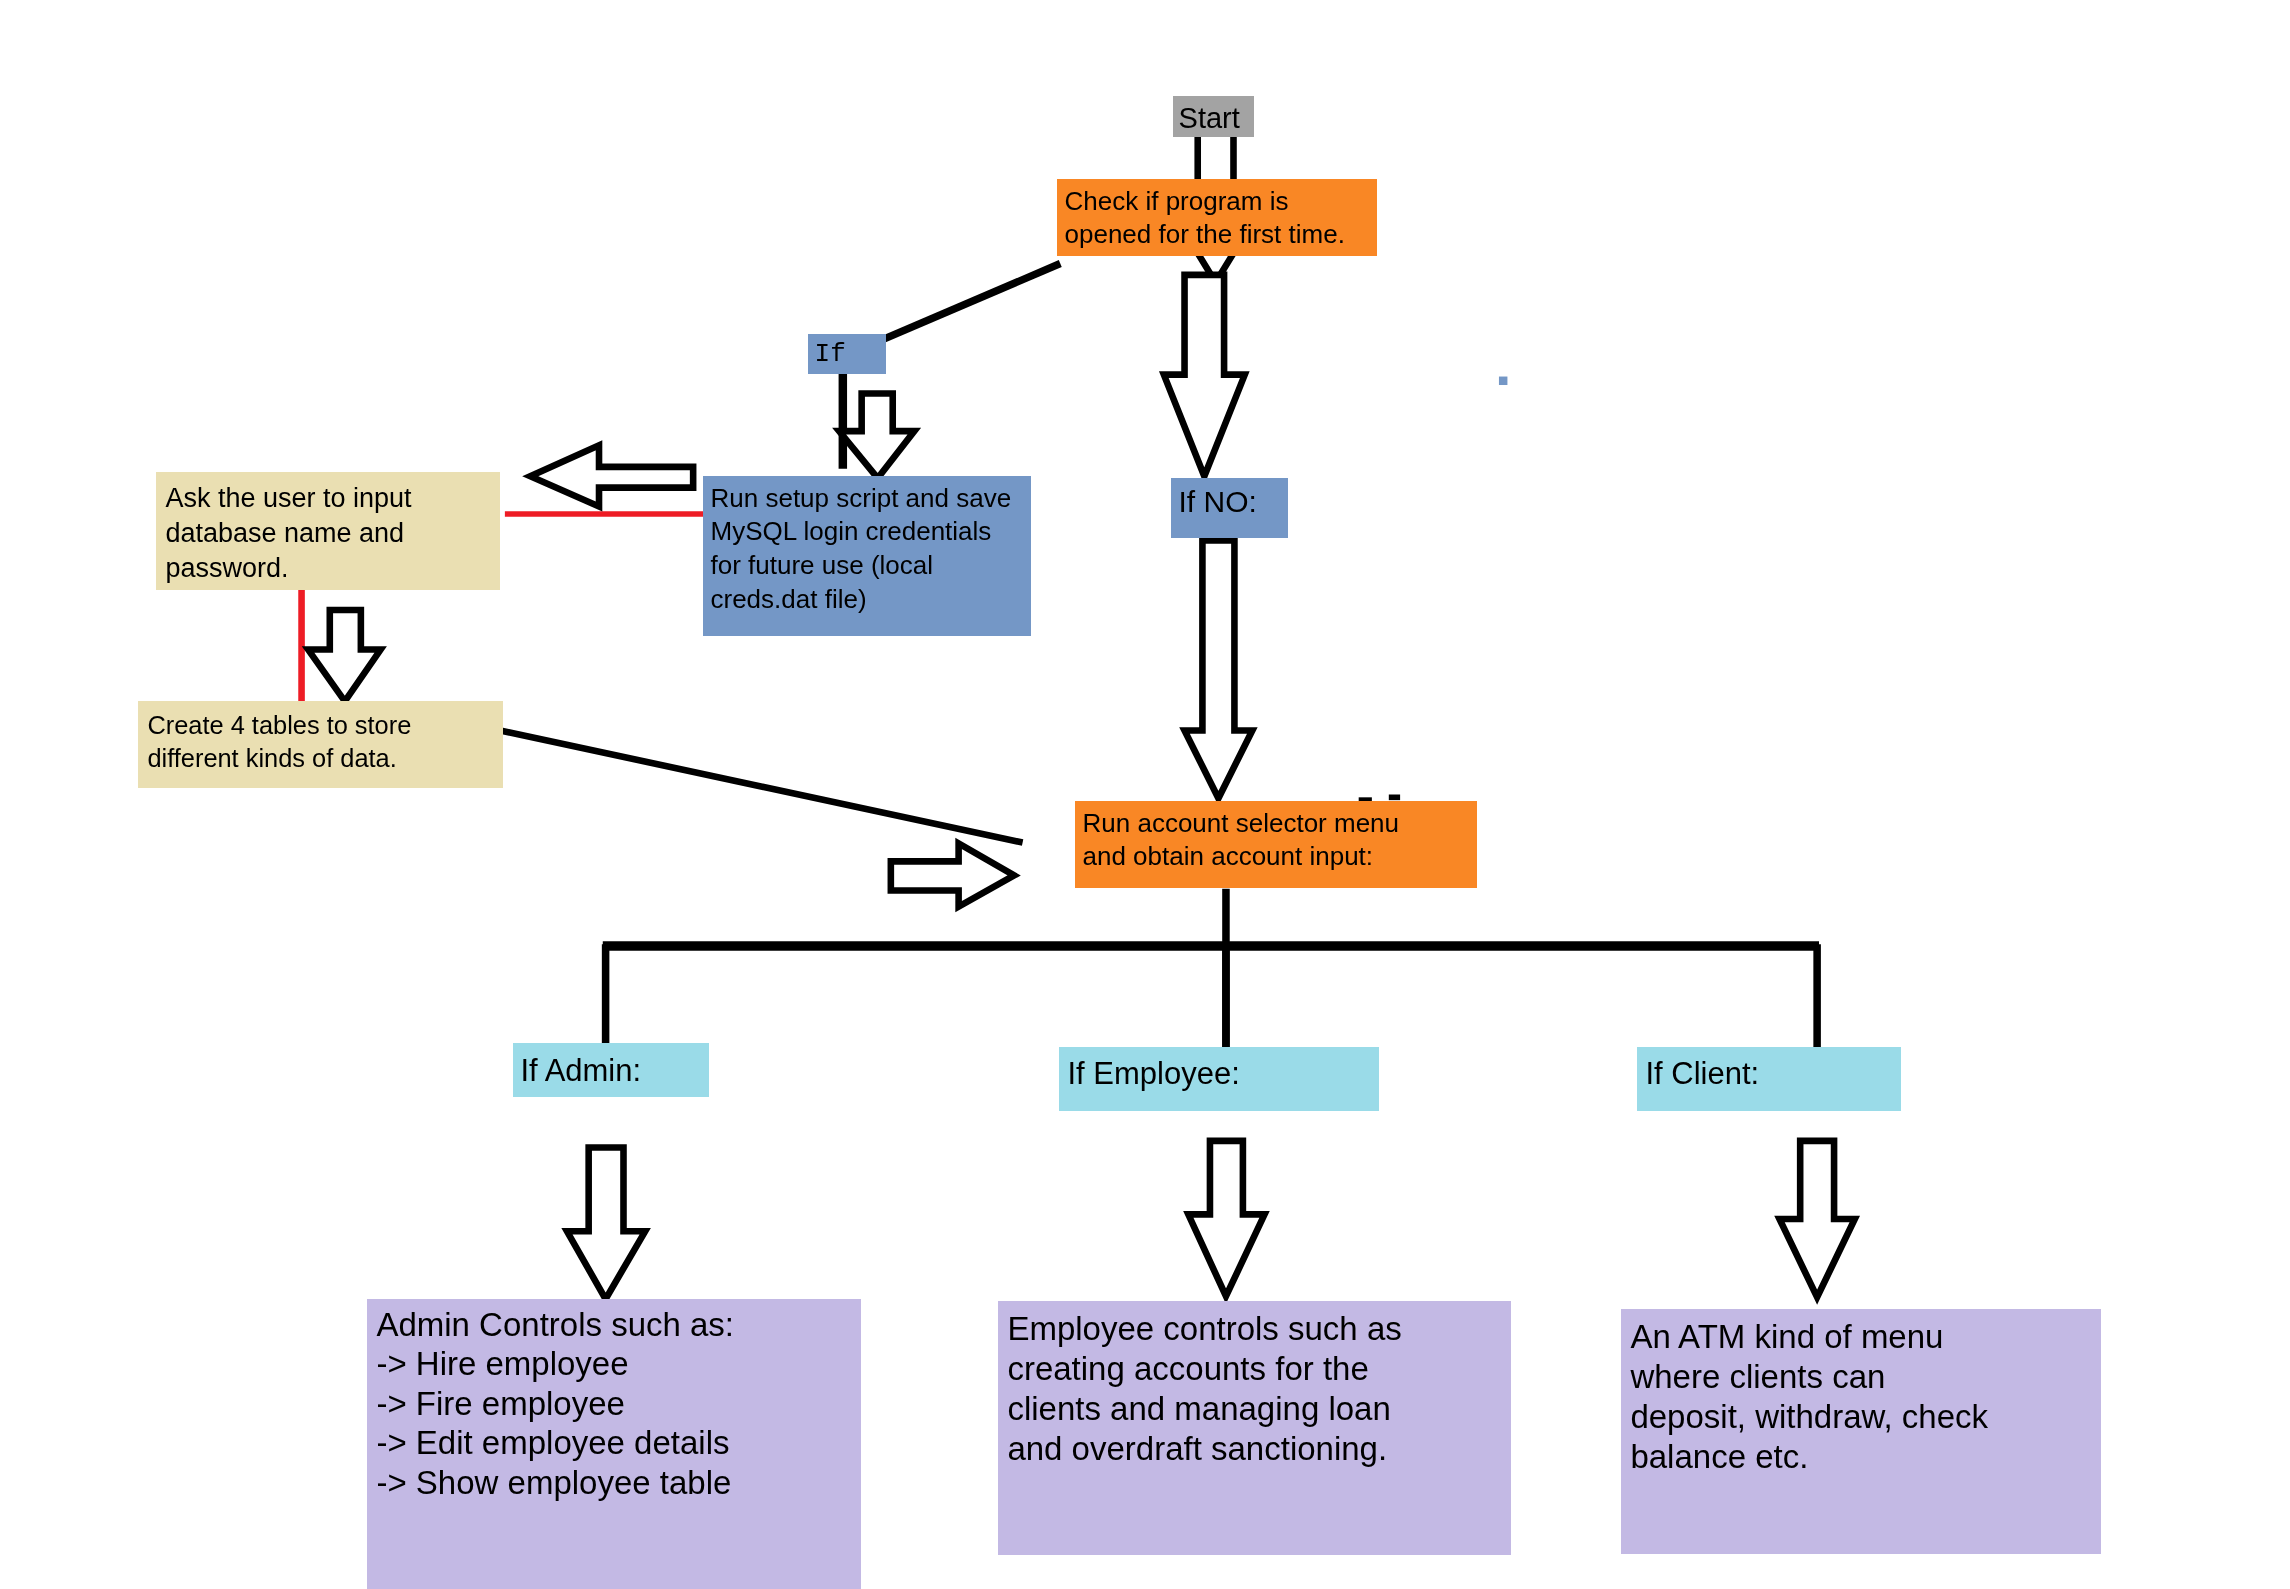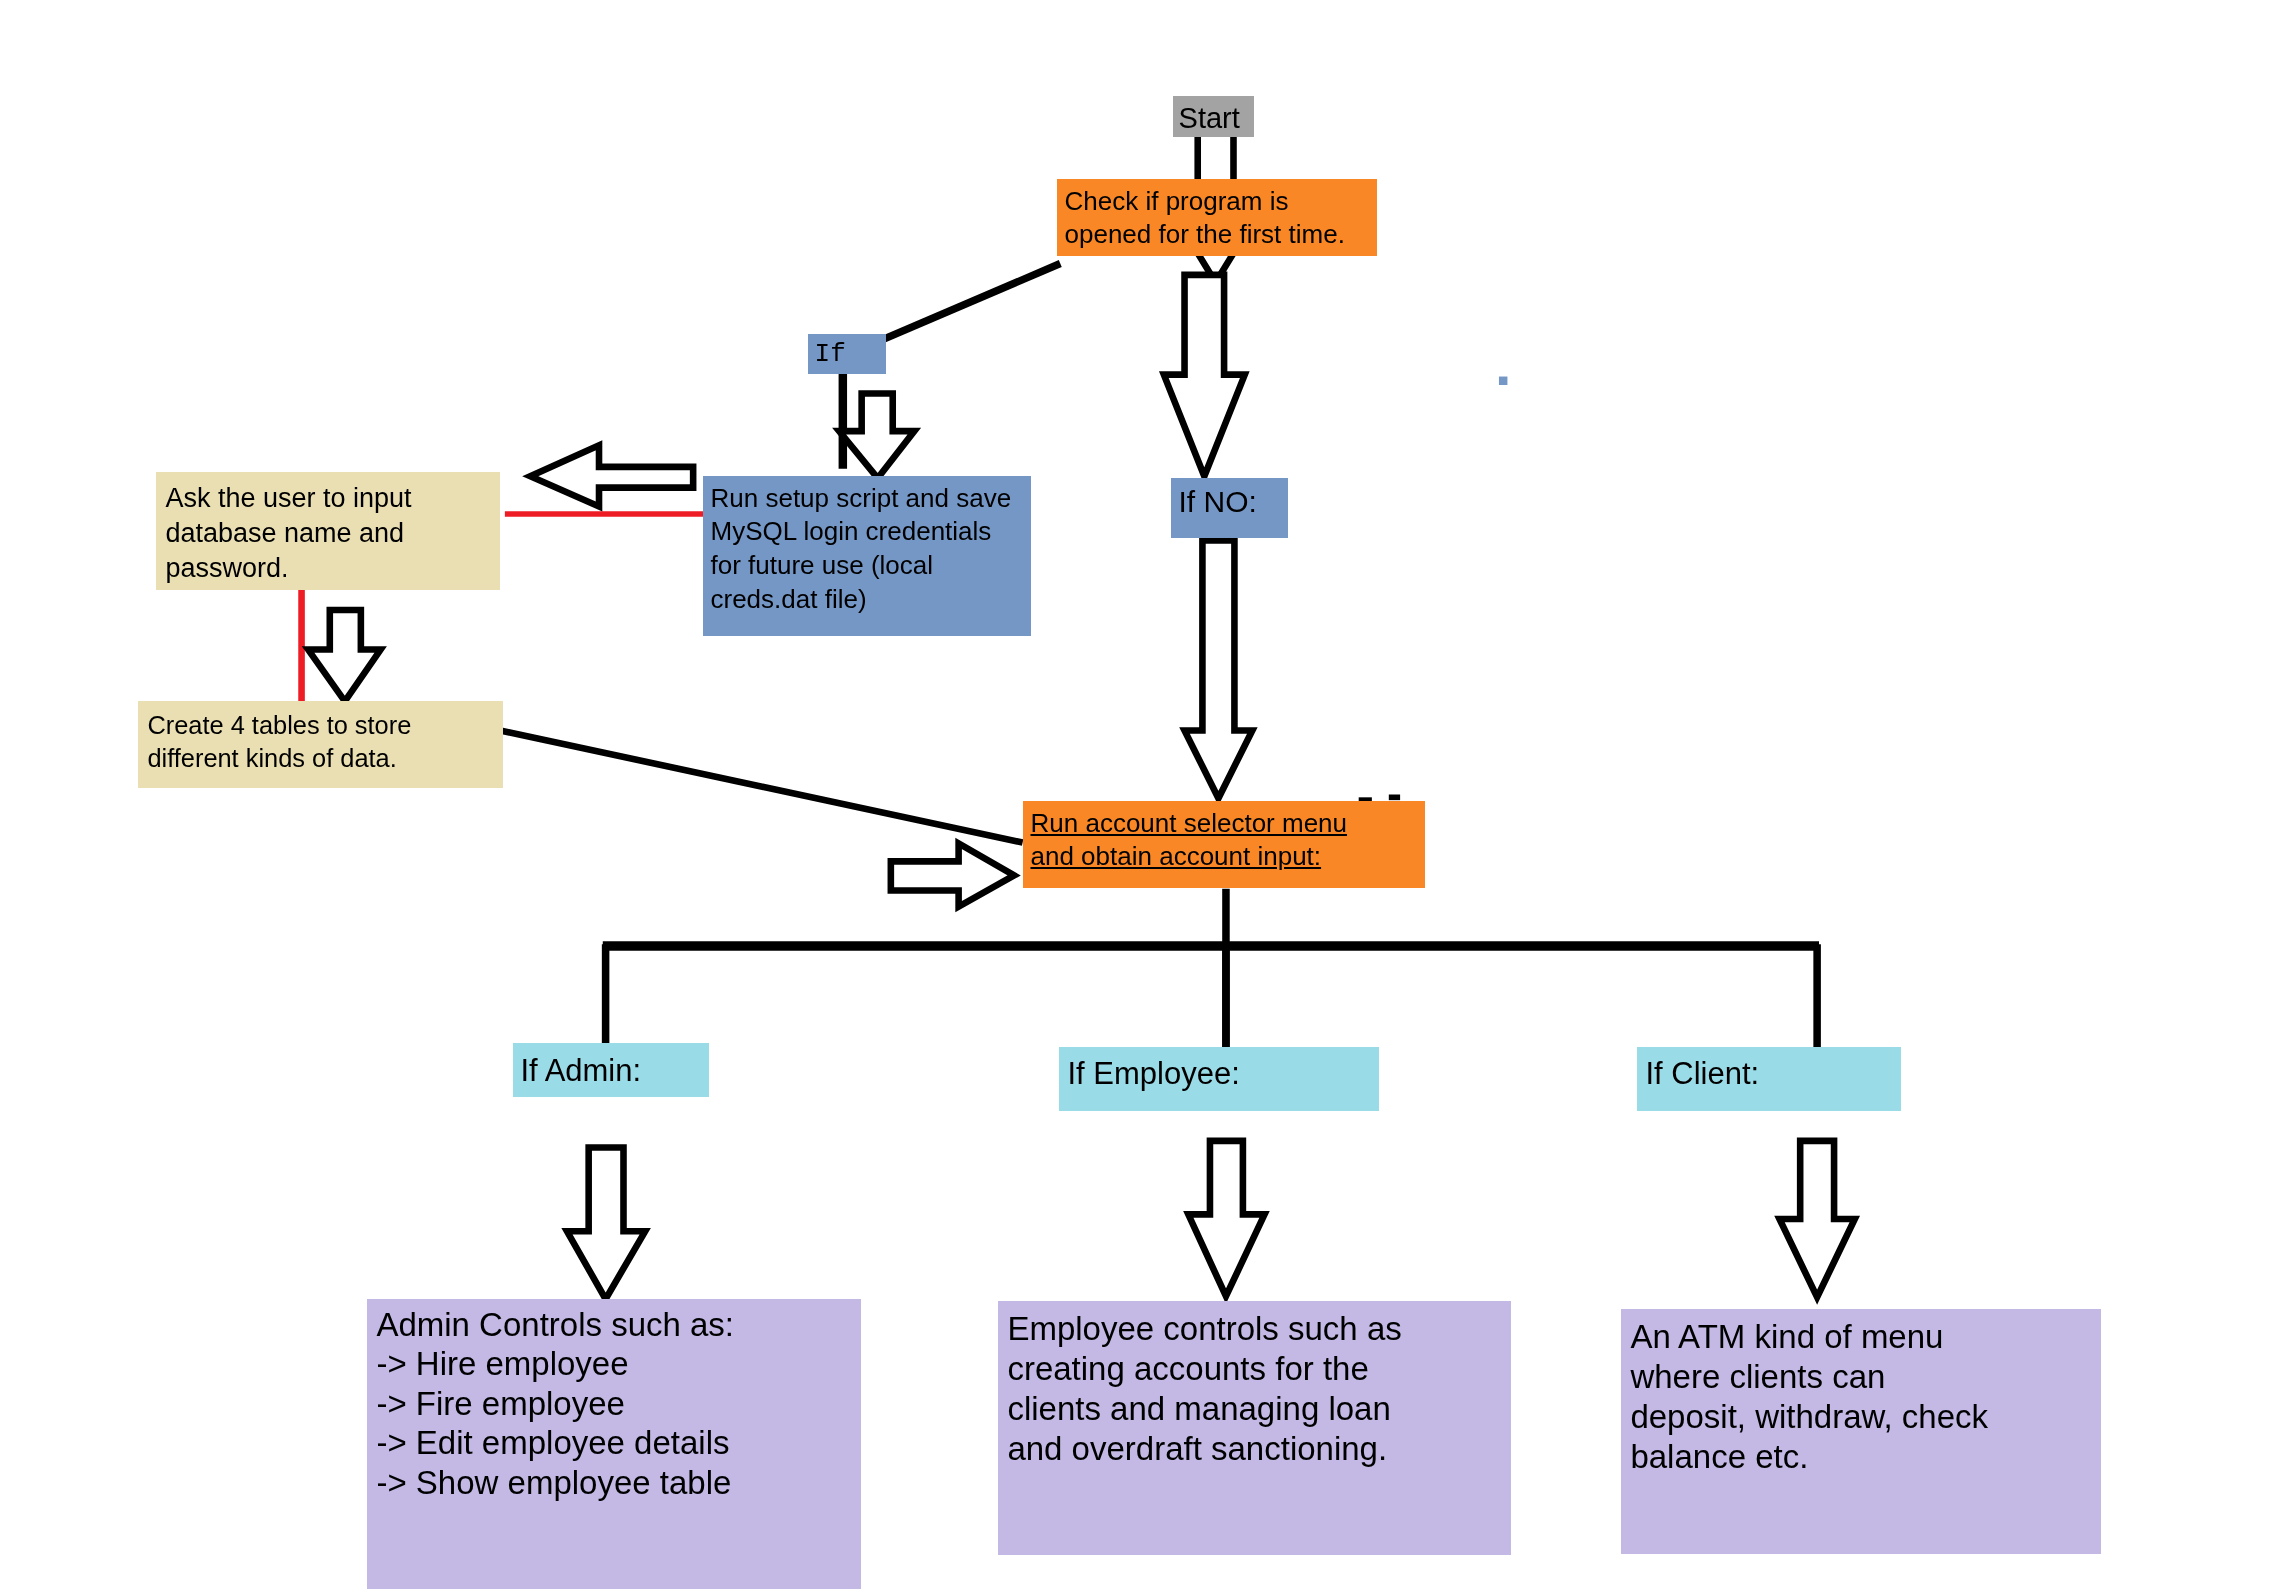--- a/index.html
+++ b/index.html
@@ -113,21 +113,21 @@
 
   <div class="node c-beige" style="left:156px; top:472px; width:344px; height:118px; font-size:27px; padding:8.5px 0 0 9.4px;">Ask the user to input
 database name and
 password.</div>
 
   <div class="node c-beige" style="left:138px; top:701px; width:365px; height:87px; font-size:25.4px; padding:7.5px 0 0 9.4px;">Create 4 tables to store
 different kinds of data.</div>
 
   <div class="node c-blue" style="left:1156px; top:478px; width:117px; height:60px; font-size:30px; padding:3.8px 0 0 7.5px;margin-left:15px;">If NO:</div>
 
-  <div class="node c-orange" style="left:1023px; top:801px; width:402px; height:87px; font-size:26px; padding:5.6px 0 0 7.5px;text-decoration:underline;">Run account selector menu
+  <div class="node c-orange" style="left:1075px; top:801px; width:402px; height:87px; font-size:26px; padding:5.6px 0 0 7.5px;">Run account selector menu
 and obtain account input:</div>
 
   <div class="node c-cyan" style="left:513px; top:1043px; width:196px; height:54px; font-size:31px; padding:7.5px 0 0 7.5px;">If Admin:</div>
 
   <div class="node c-cyan" style="left:1059px; top:1047px; width:320px; height:64px; font-size:31px; padding:6.6px 0 0 8.5px;">If Employee:</div>
 
   <div class="node c-cyan" style="left:1637px; top:1047px; width:264px; height:64px; font-size:31px; padding:6.6px 0 0 8.5px;">If Client:</div>
 
   <div class="node c-purple" style="left:367px; top:1299px; width:494px; height:290px; font-size:33px; line-height:1.20; padding:5.6px 0 0 9.4px;">Admin Controls such as:
 -&gt; Hire employee

